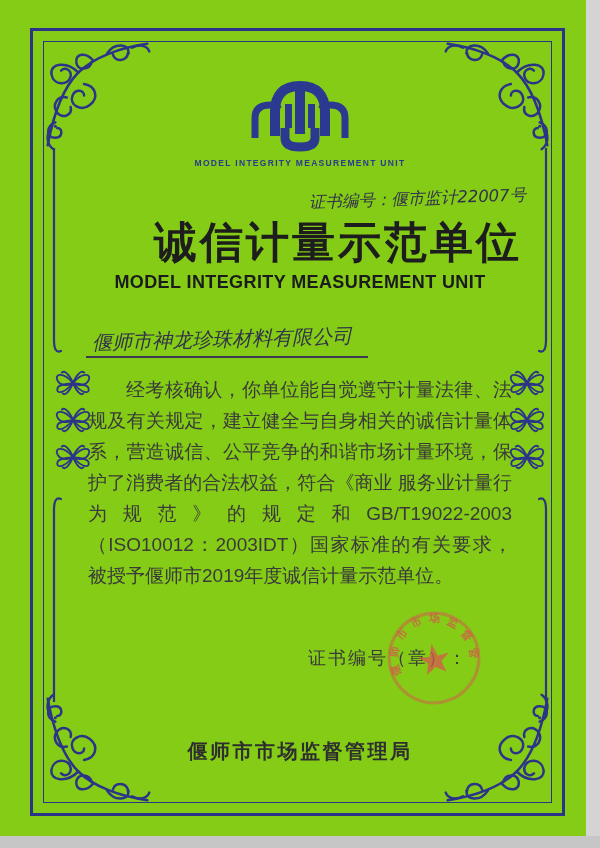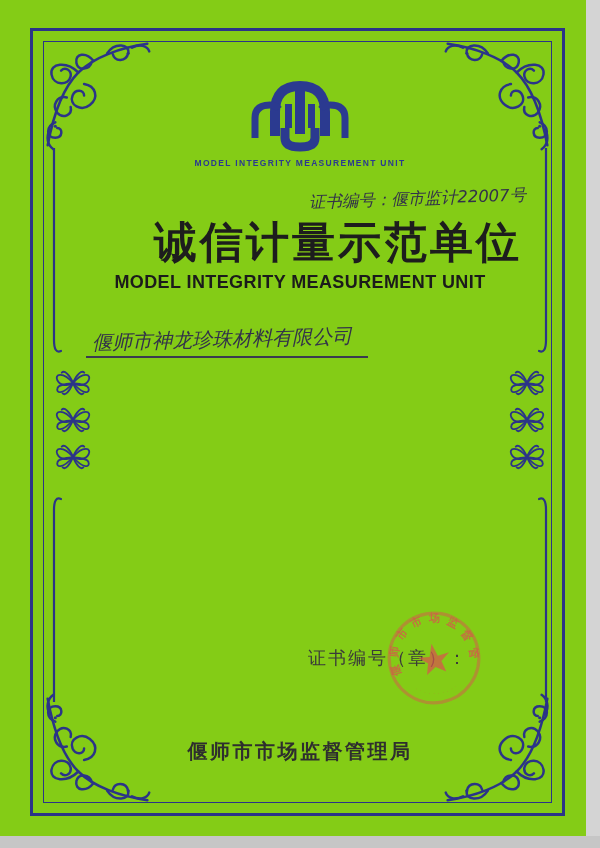--- a/index.html
+++ b/index.html
@@ -244,20 +244,29 @@
   <div class="logo-caption">MODEL INTEGRITY MEASUREMENT UNIT</div>
 
   <div class="cert-no hand">证书编号：偃市监计22007号</div>
 
   <div class="title-cn">诚信计量示范单位</div>
   <div class="title-en">MODEL INTEGRITY MEASUREMENT UNIT</div>
 
   <div class="company hand">偃师市神龙珍珠材料有限公司</div>
   <div class="company-underline"></div>
 
+  <div class="body-text">
+    <div class="bline">经考核确认，你单位能自觉遵守计量法律、法</div>
+    <div class="bline">规及有关规定，建立健全与自身相关的诚信计量体</div>
+    <div class="bline">系，营造诚信、公平竞争的和谐市场计量环境，保</div>
+    <div class="bline">护了消费者的合法权益，符合《商业 服务业计量行</div>
+    <div class="bline">为规范》的规定和GB/T19022-2003</div>
+    <div class="bline">（ISO10012：2003IDT）国家标准的有关要求，</div>
+    <div class="bline">被授予偃师市2019年度诚信计量示范单位。</div>
+  </div>
 
   <div class="issuer">证书编号（章）：</div>
 
   <svg class="seal" viewBox="0 0 96 96">
     <circle cx="48" cy="48" r="43" fill="none" stroke="#d9534f" stroke-width="3" opacity="0.55"></circle>
     <polygon points="48,34 52,46.4 63.2,45.1 54.5,52.1 57.4,62.9 48,56.8 38.6,62.9 41.5,52.1 32.8,45.1 44,46.4" fill="#d9534f" opacity="0.8"></polygon>
     <defs>
       <path id="sealTopArc" d="M15.1,60 A35,35 0 1 1 80.9,60"></path>
       <path id="sealBottomArc" d="M22,70 A33,33 0 0 0 74,70"></path>
     </defs>

